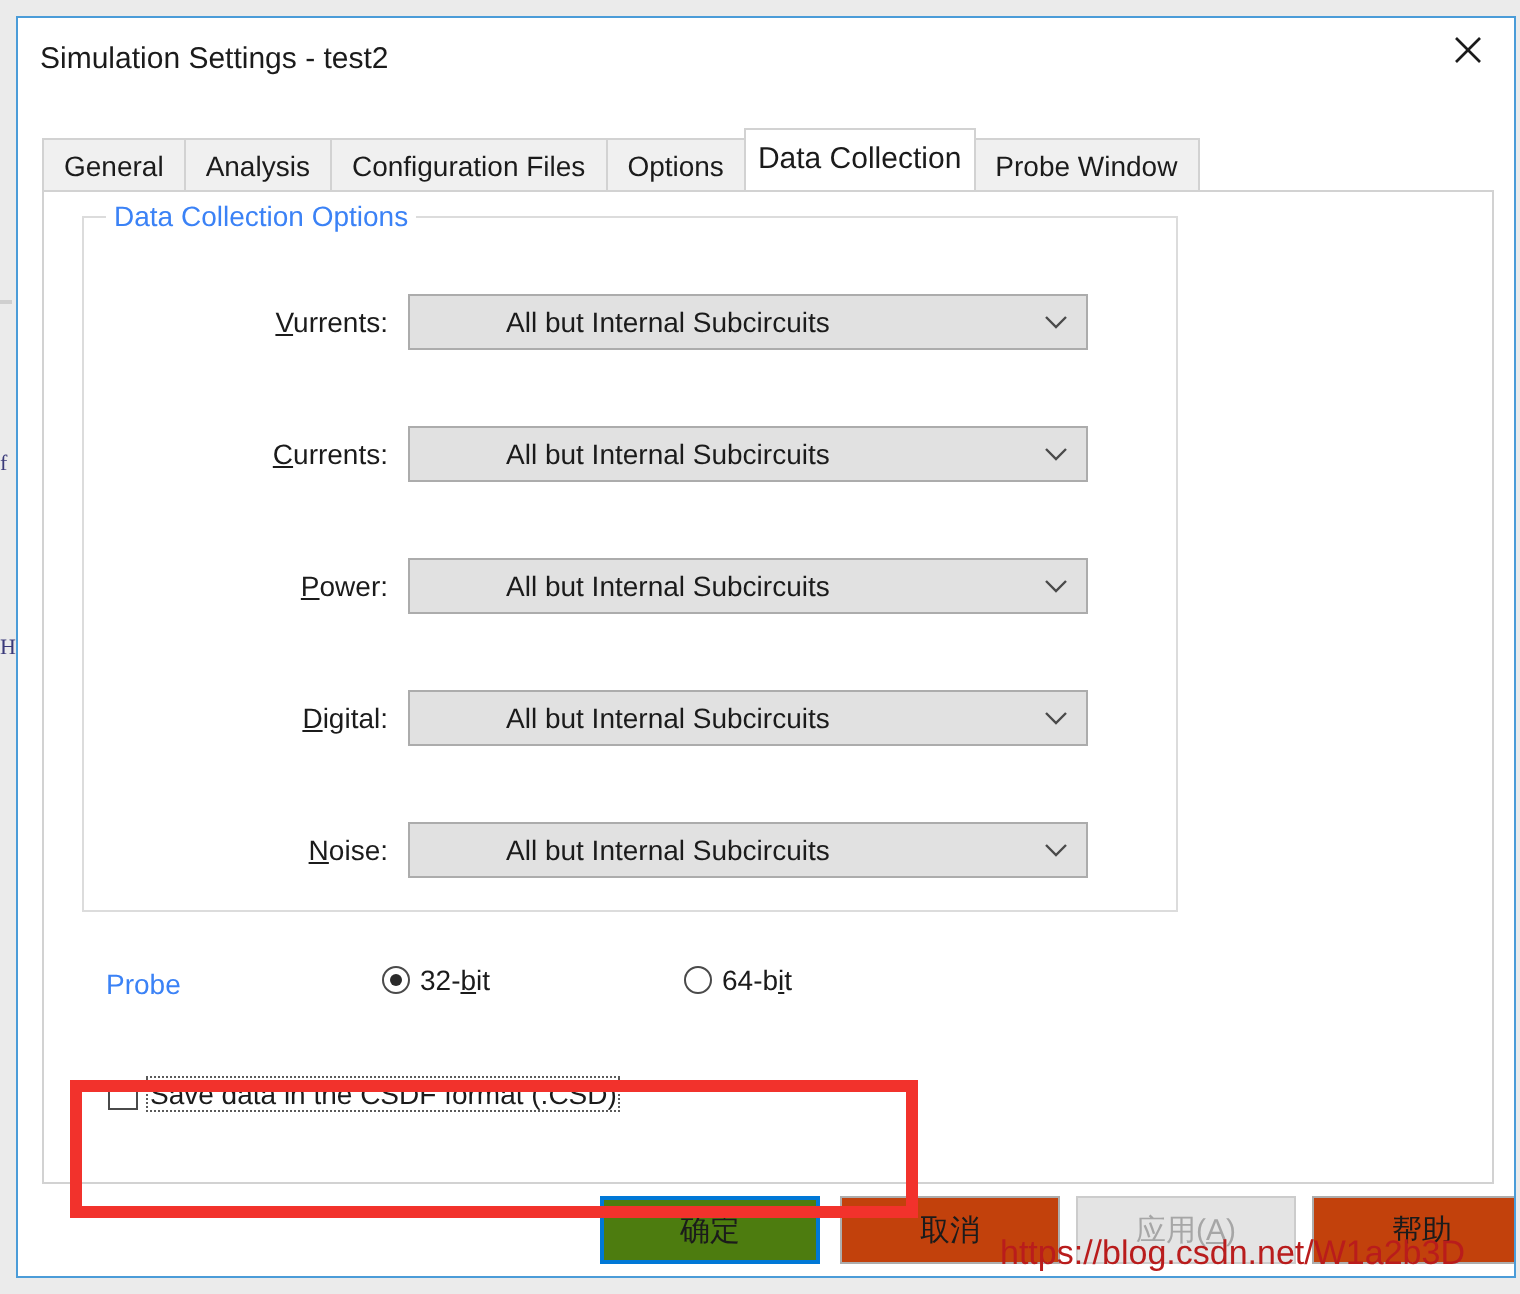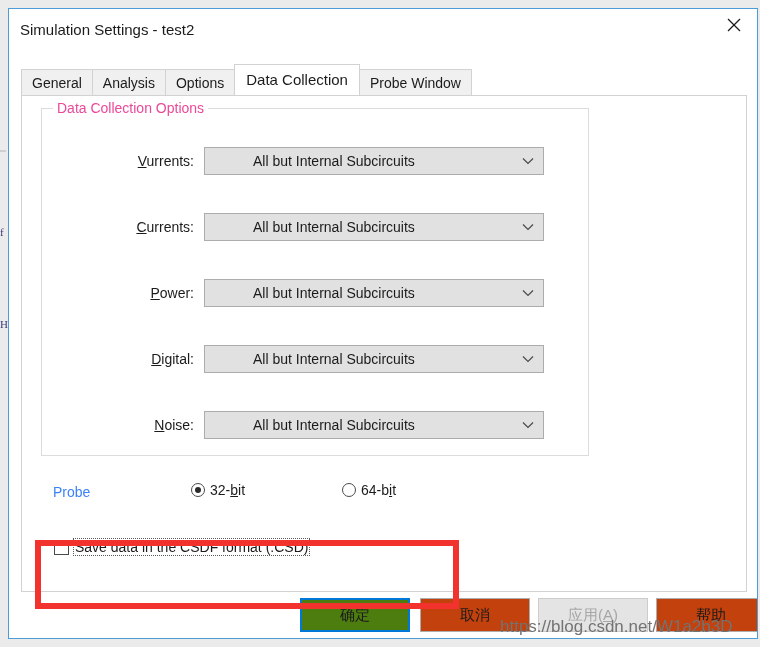--- a/index.html
+++ b/index.html
@@ -96,21 +96,21 @@
     box-sizing: border-box;
   }
   .tab.active {
     height: 31px;
     line-height: 30px;
     background: #ffffff;
     border-color: #d2d2d2;
     position: relative;
     z-index: 3;
     font-size: 15px;
-    padding: 0 11px;
+    padding: 0 6px;
   }
 
   
   #content-panel {
     position: absolute;
     left: 12px;
     top: 86px;
     width: 726px;
     height: 497px;
     background: #ffffff;
@@ -128,21 +128,21 @@
     border: 1px solid #dcdcdc;
     box-sizing: border-box;
   }
   #groupbox-title {
     position: absolute;
     left: 11px;
     top: -9px;
     background: #ffffff;
     padding: 0 4px;
     font-size: 14px;
-    color: #ec4899;
+    color: #3b82f6;
     white-space: nowrap;
   }
 
   
   .field-row {
     position: absolute;
     left: 0;
     width: 100%;
     height: 28px;
   }
@@ -302,21 +302,21 @@
     border-color: #cccccc;
   }
   .dlg-button u { text-decoration: underline; }
 
   
   #watermark {
     position: absolute;
     left: 500px;
     top: 617px;
     font-size: 17px;
-    color: #737373;
+    color: #b91c1c;
     white-space: nowrap;
     z-index: 9;
     pointer-events: none;
     font-family: "Liberation Sans", sans-serif;
   }
 </style>
 </head>
 <body>
 
 <div id="backdrop">
@@ -333,20 +333,21 @@
       <svg width="16" height="16" viewBox="0 0 16 16" aria-hidden="true">
         <line x1="2" y1="2" x2="14" y2="14" stroke="#1b1b1b" stroke-width="1.3"></line>
         <line x1="14" y1="2" x2="2" y2="14" stroke="#1b1b1b" stroke-width="1.3"></line>
       </svg>
     </div>
   </div>
 
   <div id="tabstrip">
     <div class="tab"><span>General</span></div>
     <div class="tab"><span>Analysis</span></div>
+    <div class="tab"><span>Configuration Files</span></div>
     <div class="tab"><span>Options</span></div>
     <div class="tab active"><span>Data Collection</span></div>
     <div class="tab"><span>Probe Window</span></div>
   </div>
 
   <div id="content-panel">
 
     <div id="groupbox">
       <div id="groupbox-title">Data Collection Options</div>
 

